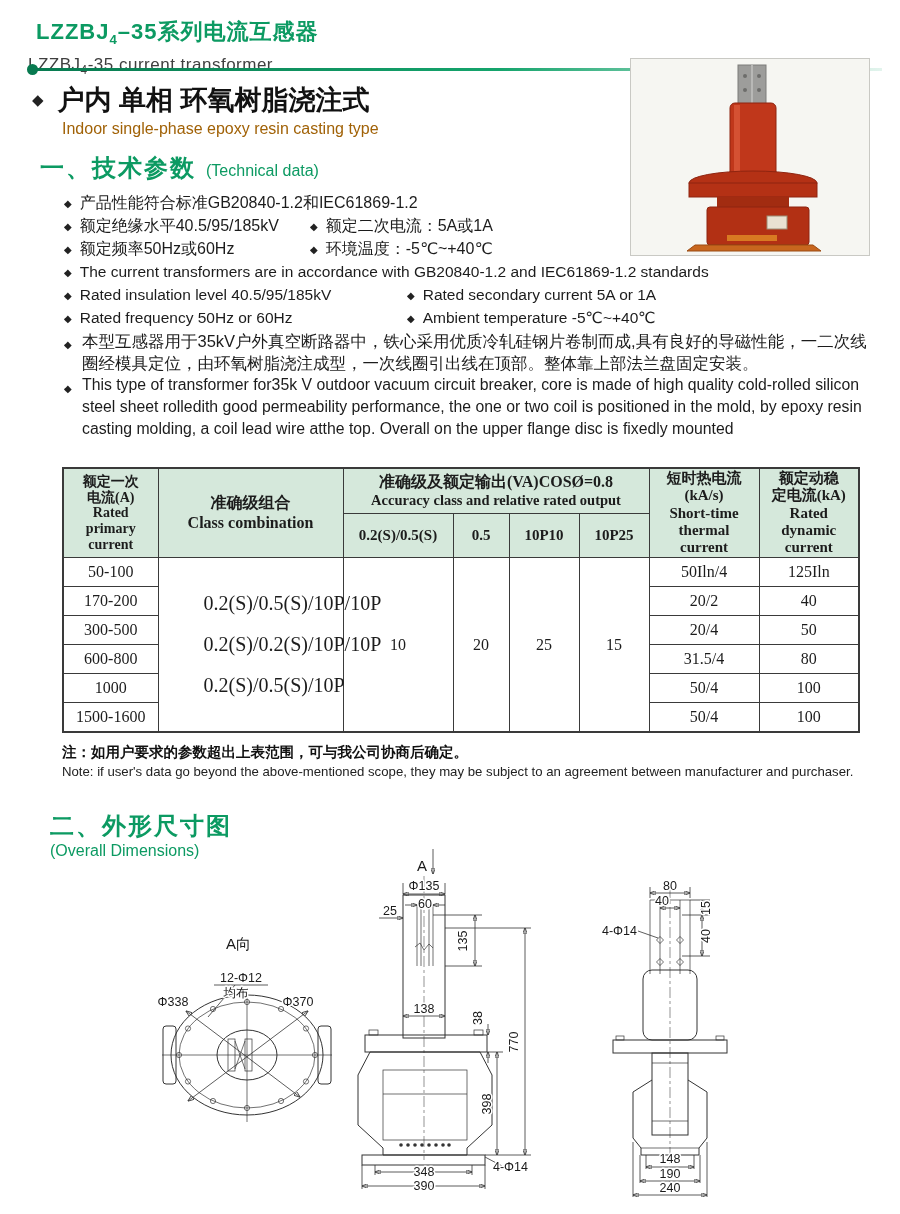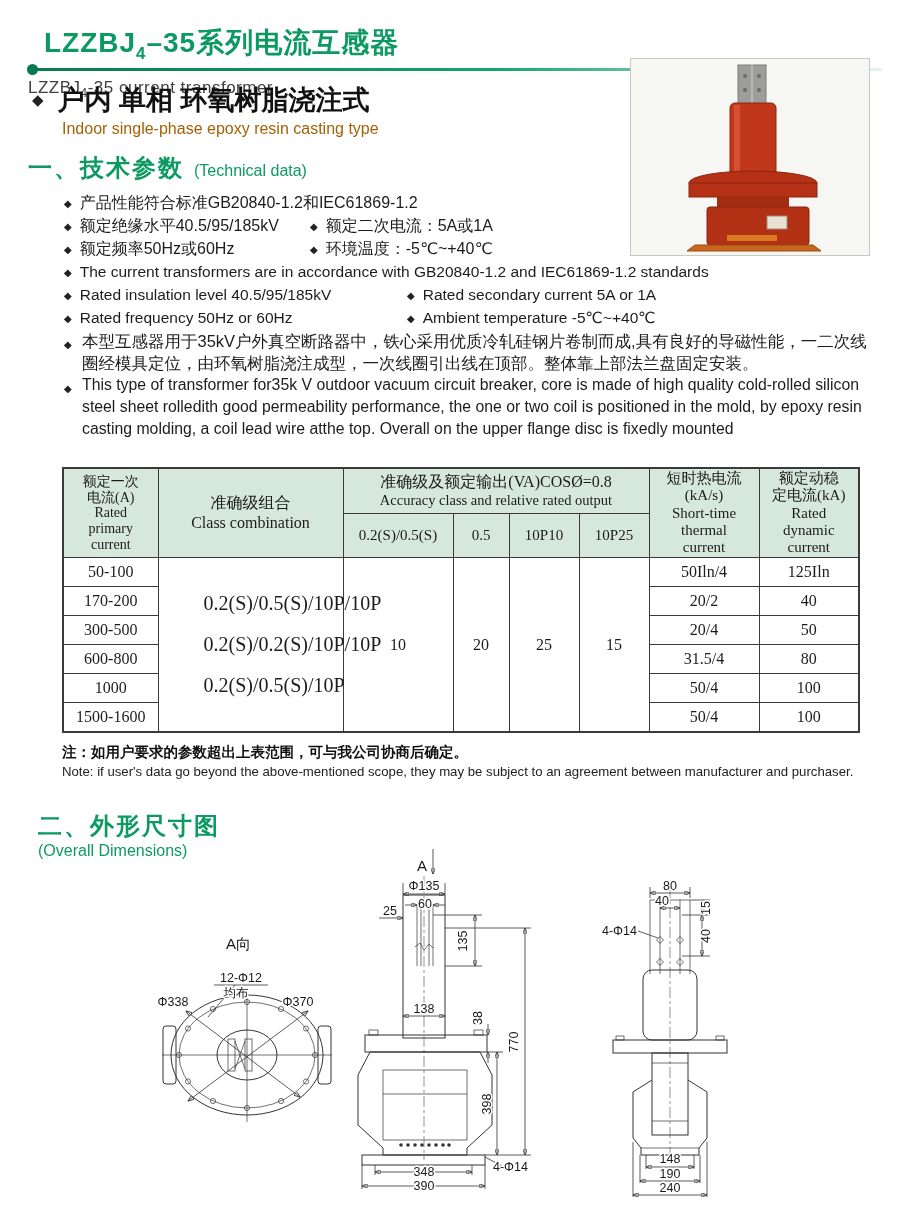--- a/index.html
+++ b/index.html
@@ -2,40 +2,40 @@
 <html style="--accent-green: #0c9a62; --divider-green: #087a50; --table-header-bg: #d5e8db; --table-border: #3a3a3a;"><head>
 <meta charset="utf-8">
 <style>
   html,body{margin:0;padding:0;}
   body{width:900px;height:1214px;position:relative;background:#ffffff;
        font-family:"Liberation Sans","DejaVu Sans",sans-serif;color:#1c1c1c;overflow:hidden;}
   .page{position:absolute;inset:0;}
 
   
   .hdr{position:absolute;left:28px;top:12px;}
-  .hdr h1{margin:16px;font-size:28px;font-weight:bold;color:var(--accent-green,#0c9a62);letter-spacing:1px;line-height:1.05;}
+  .hdr h1{margin:8px;font-size:22px;font-weight:bold;color:var(--accent-green,#0c9a62);letter-spacing:1px;line-height:1.05;}
   .hdr h1 sub{font-size:0.6em;}
   .hdr .subtitle{font-size:17px;color:#3f3f3f;margin-top:3px;letter-spacing:0.5px;}
   .hdr .subtitle sub{font-size:0.7em;}
   .divider{position:absolute;left:28px;top:68px;width:854px;height:3px;
            background:linear-gradient(to right,var(--divider-green,#087a50),#12a express 66%,rgba(18,164,104,0.1));}
   .divider{background:linear-gradient(to right,#087a50,#15a46c 55%,rgba(21,164,108,0.12));}
   .divider .dot{position:absolute;left:-1px;top:-4px;width:11px;height:11px;border-radius:50%;background:#087a50;}
 
   
   .photo{position:absolute;left:630px;top:58px;width:238px;height:196px;background:#f6f6f2;border:1px solid #c9c9c4;}
 
   
   .intro{position:absolute;left:32px;top:82px;}
   .intro-cn{font-size:27px;font-weight:bold;color:#111;display:flex;align-items:center;}
   .intro-cn .dia{font-size:15px;margin-right:14px;color:#222;}
   .intro-en{font-size:16px;color:#a16207;margin:2px 0 0 30px;}
 
   
-  .sec-h{position:absolute;left:28px;display:flex;align-items:baseline;white-space:nowrap;}
+  .sec-h{position:absolute;left:40px;display:flex;align-items:baseline;white-space:nowrap;}
   .sec-h .h-cn{font-size:24px;font-weight:bold;color:var(--accent-green,#0c9a62);letter-spacing:2px;}
   .sec-h .h-en{font-size:16px;color:var(--accent-green,#0c9a62);margin-left:10px;}
   #sec1{top:152px;} #sec2{top:810px;flex-direction:column;}
 
   
   .bullets{position:absolute;left:64px;top:192px;width:812px;height:136px;}
   .bline{position:absolute;display:flex;align-items:center;height:22px;white-space:nowrap;}
   .bline .dia{font-size:10px;margin-right:8px;color:#222;}
   .cn{font-size:16px;} .en{font-size:15.5px;}
   .bcol2{position:absolute;display:flex;align-items:center;height:22px;white-space:nowrap;}
@@ -43,21 +43,21 @@
   .para{position:absolute;left:64px;width:808px;padding-left:18px;box-sizing:border-box;}
   .para .dia{position:absolute;left:0;top:4px;font-size:10px;color:#222;}
   .para p{margin:0;}
   #para-cn{top:330px;font-size:16.5px;line-height:22px;}
   #para-en{top:374px;font-size:15.8px;line-height:22px;}
 
   
   table.spec{position:absolute;left:62px;top:467px;width:796px;border-collapse:collapse;table-layout:fixed;
              font-family:"Liberation Serif","DejaVu Serif",serif;border:2px solid var(--table-border,#3a3a3a);}
   table.spec th,table.spec td{border:1px solid var(--table-border,#3a3a3a);text-align:center;vertical-align:middle;padding:1px 2px;}
-  table.spec thead th{background:var(--table-header-bg,#d5e8db);font-weight:normal;}
+  table.spec thead th{background:var(--table-header-bg,#d5e8db);font-weight:bold;}
   .h-line{font-size:15px;line-height:1.15;}
   .h-line-sm{font-size:14px;line-height:1.12;}
   .h-big{font-size:16px;line-height:1.25;}
   .h-en-line{font-size:14.5px;line-height:1.2;}
   td.val{font-size:16px;height:26px;}
   td.combo div{font-size:20px;line-height:2.05;margin-left:43px;}
   td.dashL{border-left-style:dashed;}
   tr.sub th{height:41px;font-size:15px;}
 
   

